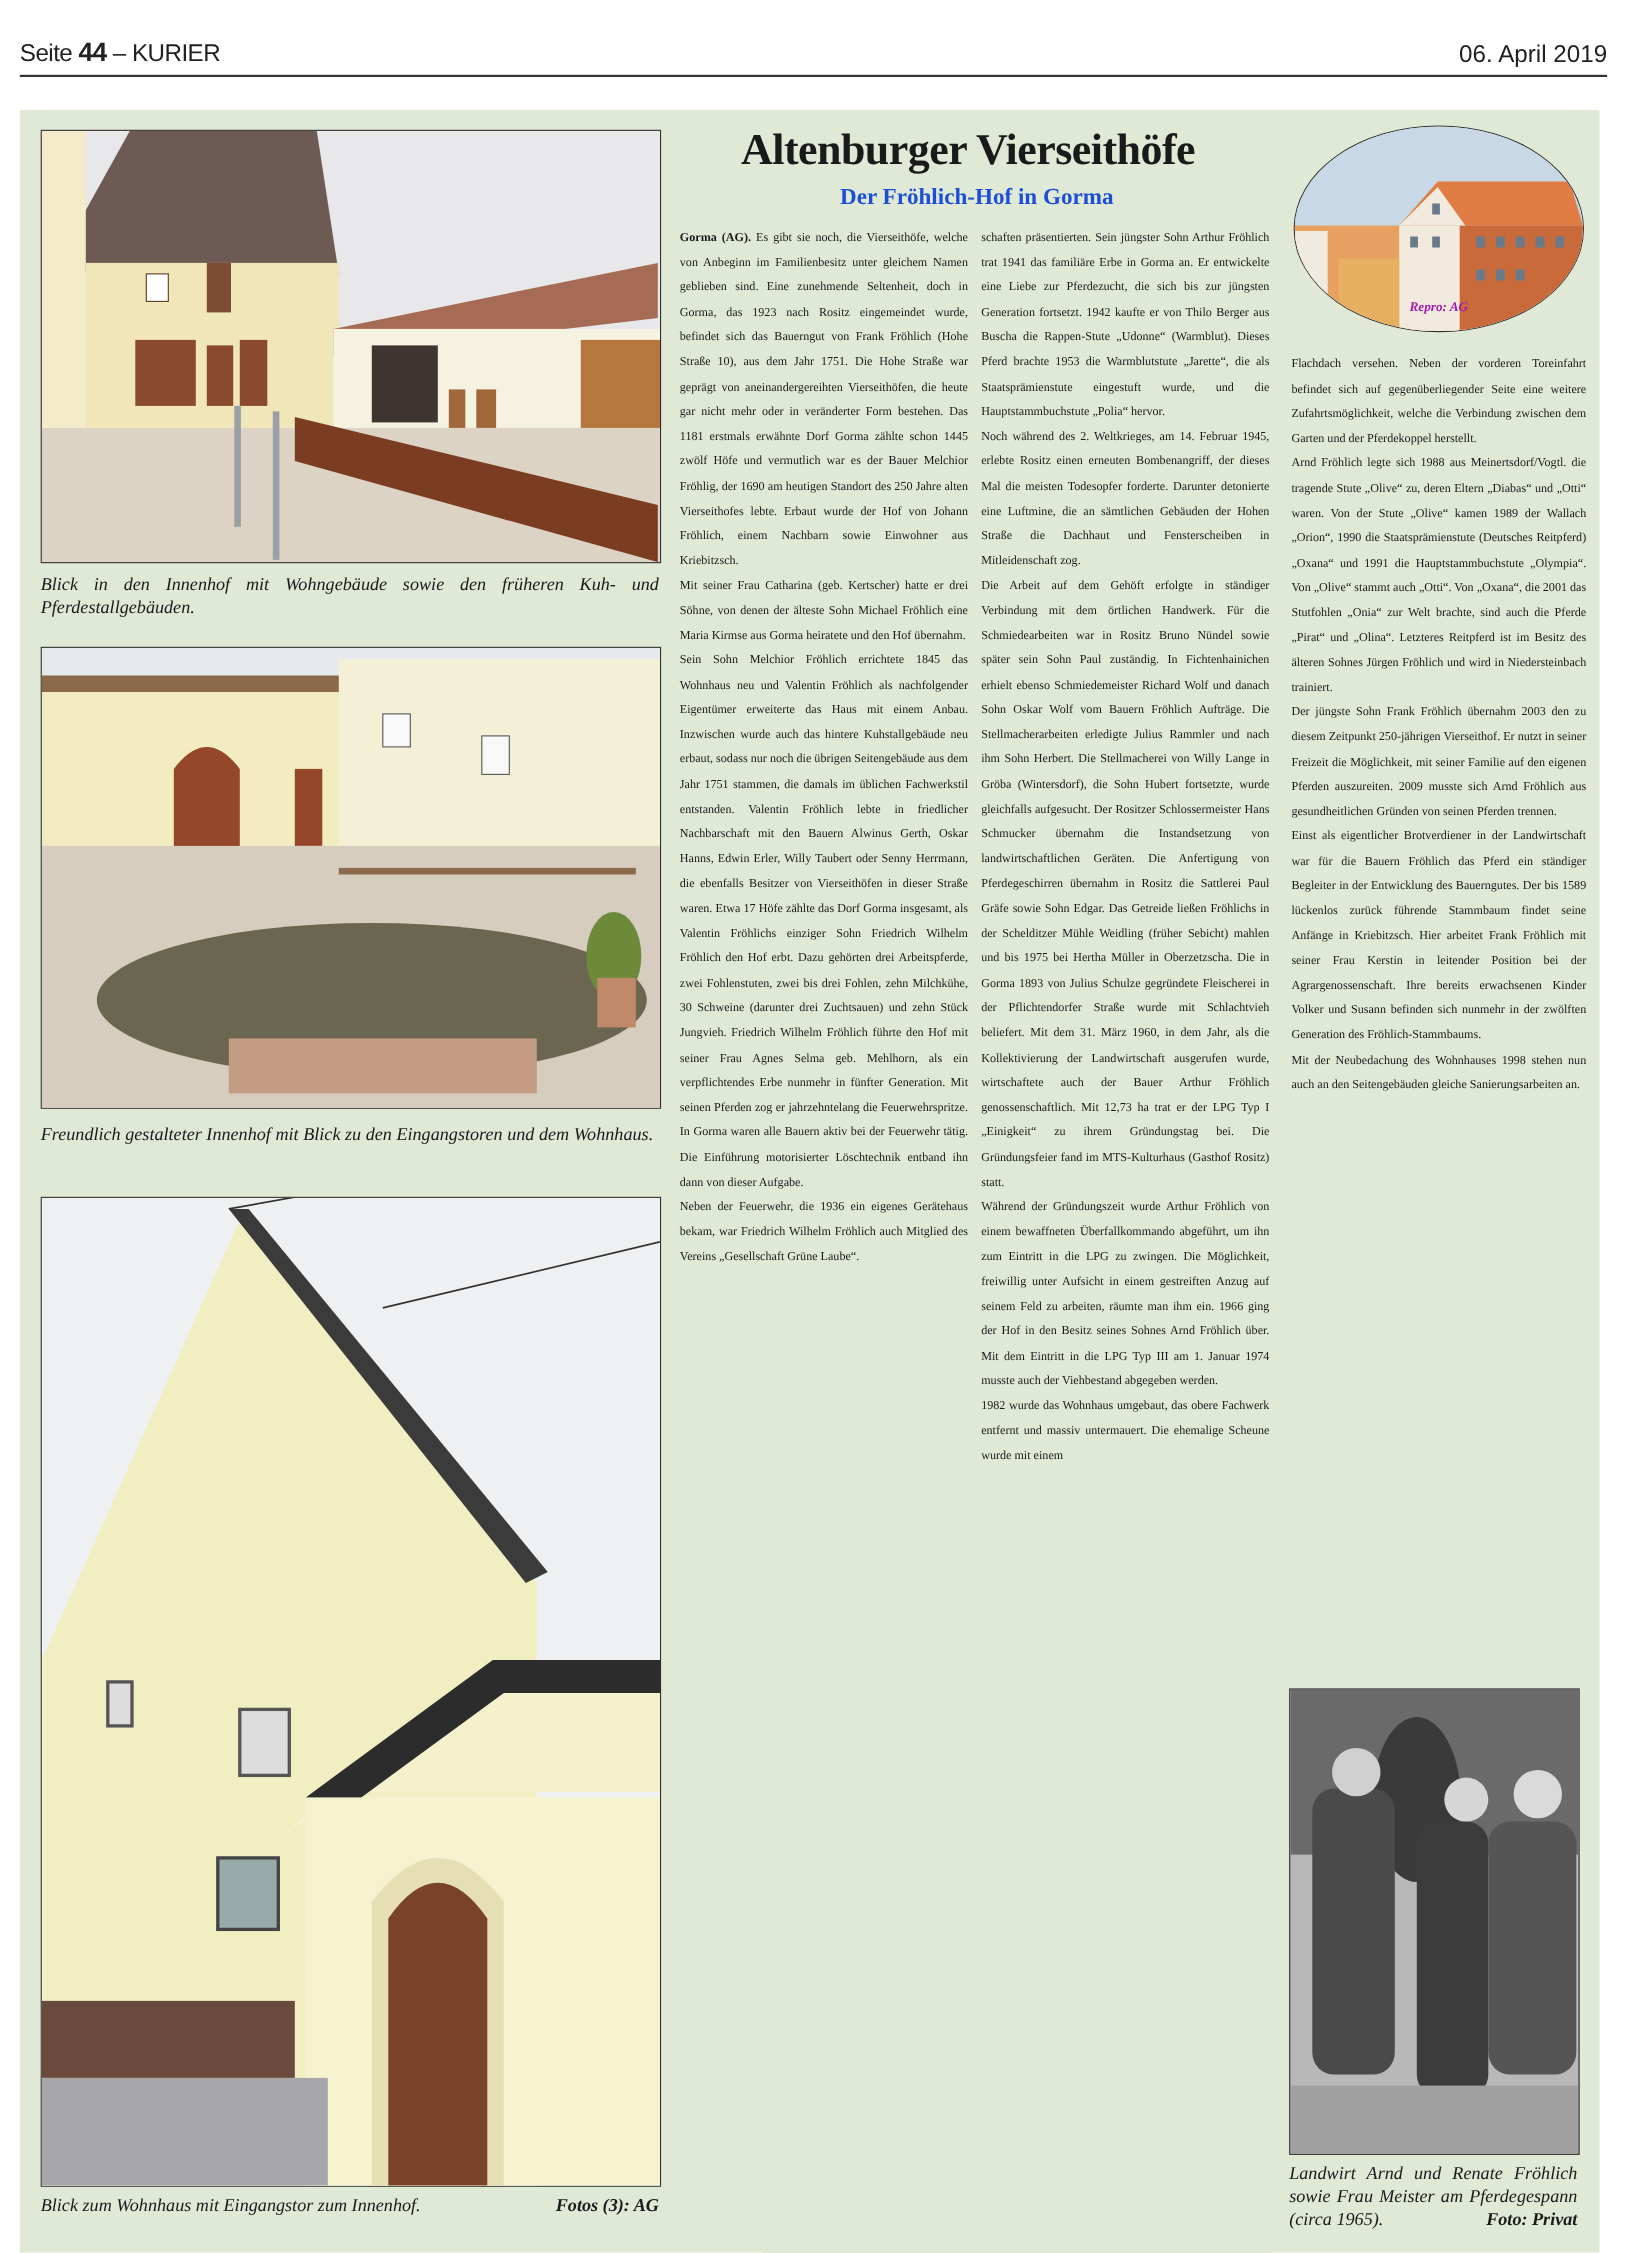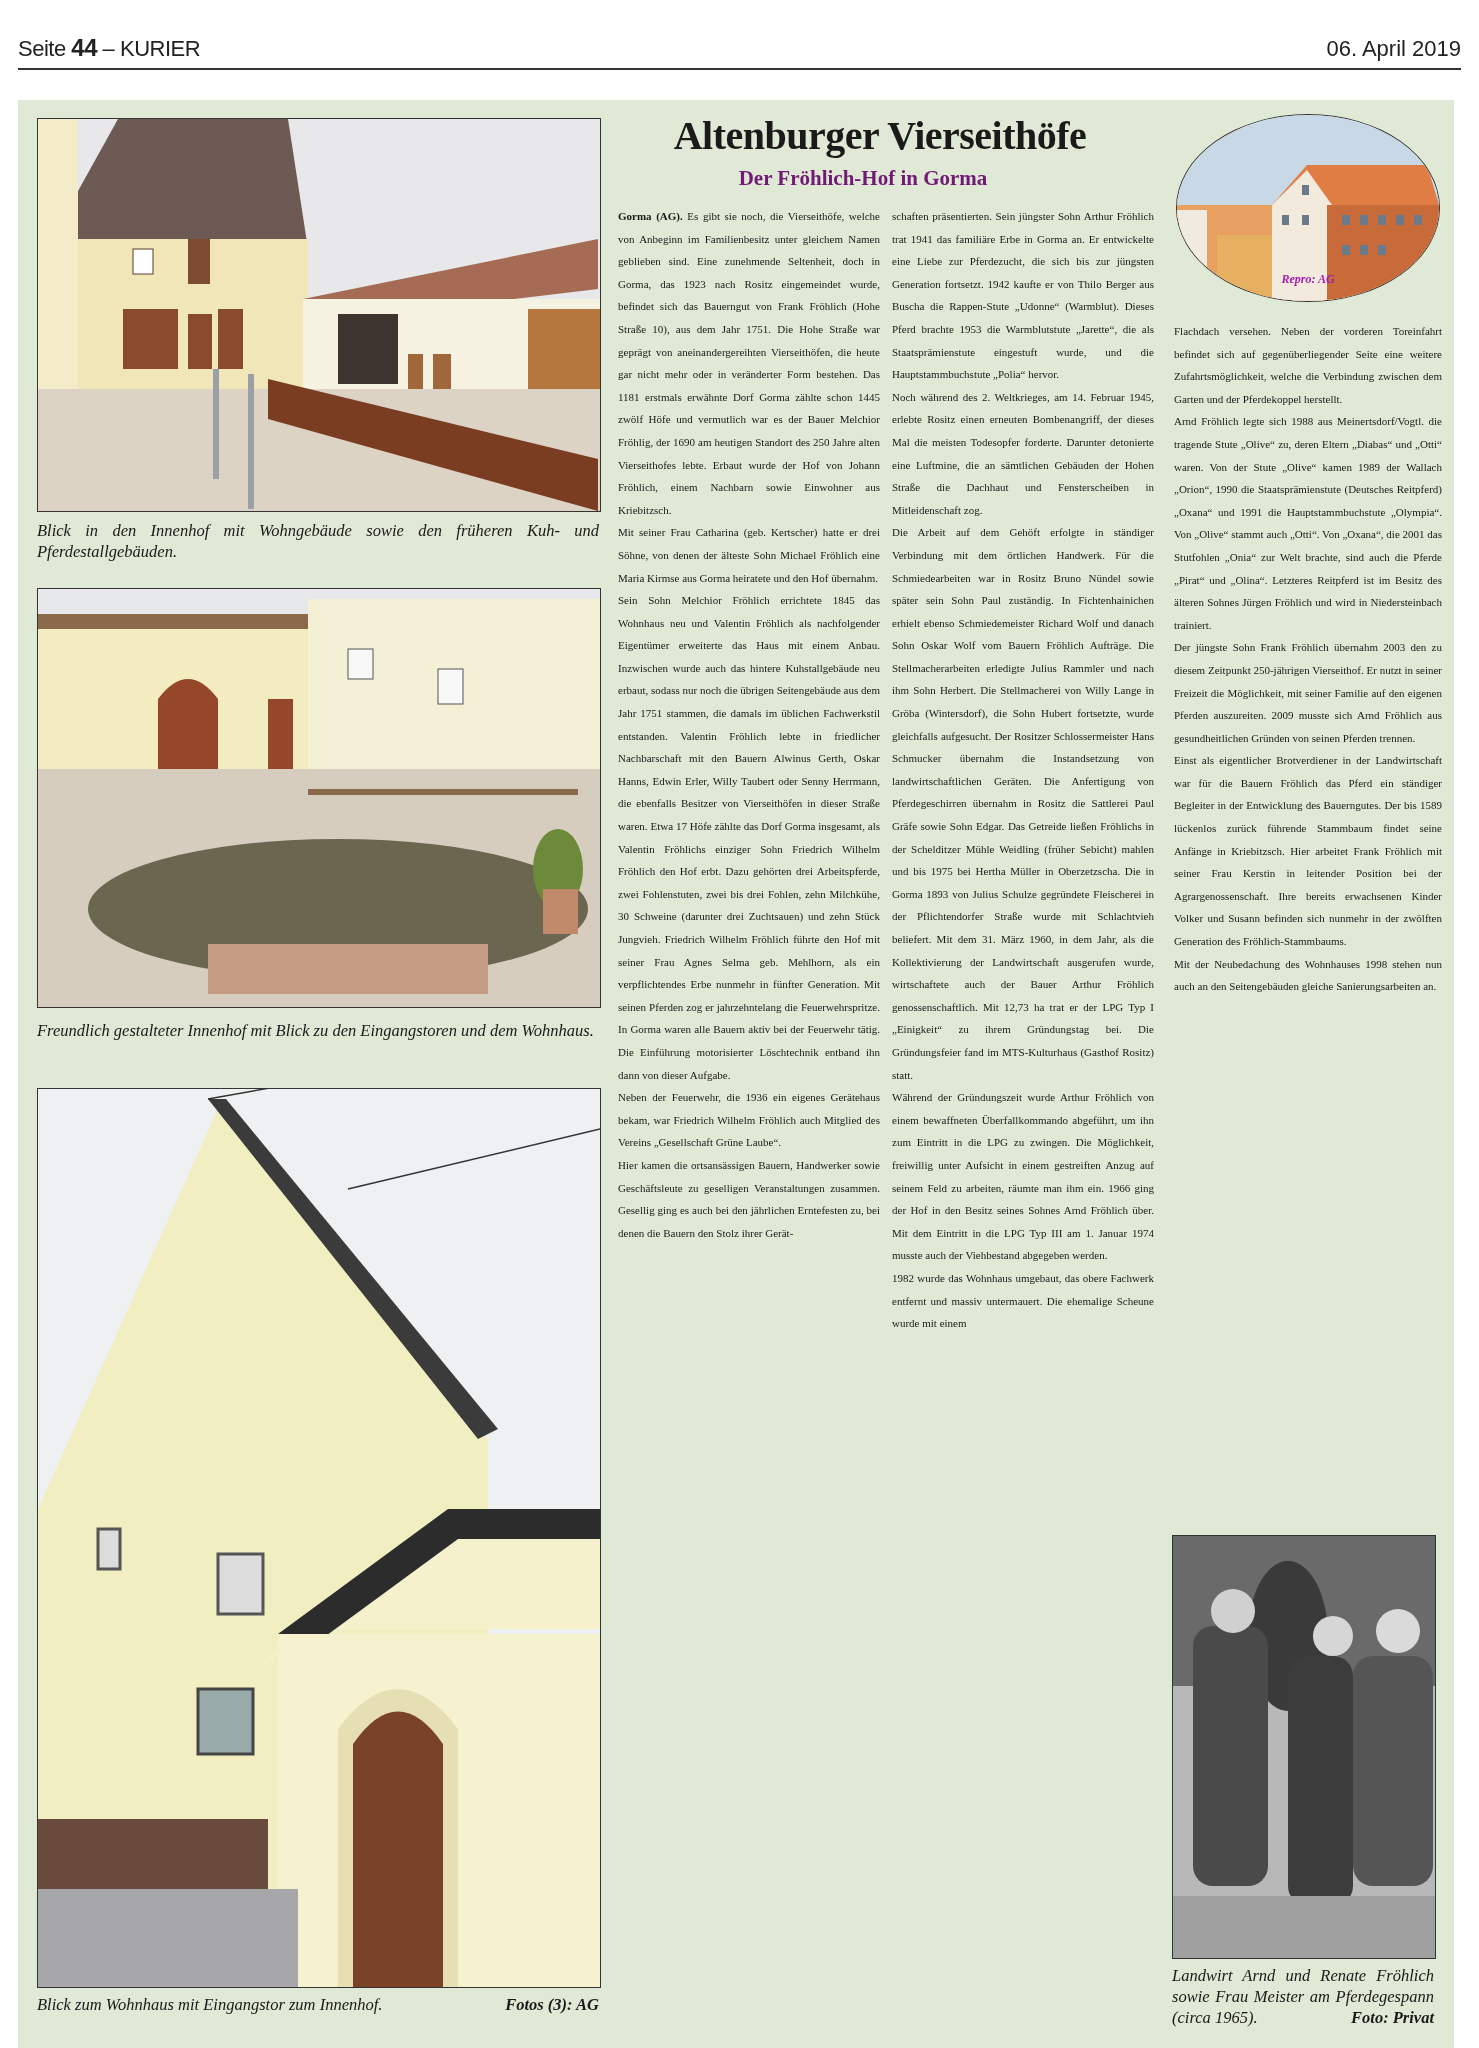--- a/index.html
+++ b/index.html
@@ -7,21 +7,21 @@
   .masthead{position:absolute;left:18px;right:18px;top:22px;height:46px;border-bottom:2px solid #333;}
   .mh-left{position:absolute;left:0;bottom:6px;font-family:"Liberation Sans",sans-serif;font-size:22px;color:#222;letter-spacing:-0.5px;}
   .mh-left .num{font-size:24px;font-weight:bold;}
   .mh-center{position:absolute;left:0;right:0;bottom:4px;text-align:center;font-family:"Liberation Sans",sans-serif;font-weight:bold;font-size:36px;color:#111;letter-spacing:-0.5px;}
   .mh-right{position:absolute;right:0;bottom:6px;font-family:"Liberation Sans",sans-serif;font-size:22px;color:#222;}
   .panel{position:absolute;left:18px;top:100px;width:1436px;height:1948px;background:#dfe9d5;}
   .photo{position:absolute;border:1.5px solid #333;overflow:hidden;}
   .caption{position:absolute;font-style:italic;font-size:16.5px;line-height:21px;text-align:justify;color:#1a1a1a;}
   .credit{font-style:italic;font-weight:bold;float:right;}
   .headline{position:absolute;left:600px;width:560px;top:112px;text-align:center;font-weight:bold;font-size:40px;letter-spacing:-0.5px;color:#1a1a1a;}
-  .subhead{position:absolute;left:583px;width:560px;top:166px;text-align:center;font-weight:bold;font-size:21px;color:#701a75;}
+  .subhead{position:absolute;left:608px;width:560px;top:166px;text-align:center;font-weight:bold;font-size:21px;color:#1d4ed8;}
   .col{position:absolute;font-size:11px;line-height:22.6px;text-align:justify;hyphens:manual;color:#1a1a1a;}
   .col p{margin:0;}
   .col .lead{font-weight:bold;}
   
   .sky{position:absolute;left:0;top:0;width:100%;height:100%;}
 </style>
 </head>
 <body>
 
 <div class="masthead">
@@ -109,21 +109,20 @@
 </div>
 
 <div class="headline">Altenburger Vierseithöfe</div>
 <div class="subhead">Der Fröhlich-Hof in Gorma</div>
 
 <div class="col" style="left:618px;top:205px;width:262px;">
   <p><span class="lead">Gorma (AG).</span> <span>Es gibt sie noch, die Vierseithöfe, welche von Anbeginn im Familienbesitz unter gleichem Namen geblieben sind. Eine zunehmende Seltenheit, doch in Gorma, das 1923 nach Rositz eingemeindet wurde, befindet sich das Bauerngut von Frank Fröhlich (Hohe Straße 10), aus dem Jahr 1751. Die Hohe Straße war geprägt von aneinandergereihten Vierseithöfen, die heute gar nicht mehr oder in veränderter Form bestehen. Das 1181 erstmals erwähnte Dorf Gorma zählte schon 1445 zwölf Höfe und vermutlich war es der Bauer Melchior Fröhlig, der 1690 am heutigen Standort des 250 Jahre alten Vierseithofes lebte. Erbaut wurde der Hof von Johann Fröhlich, einem Nachbarn sowie Einwohner aus Kriebitzsch.</span></p>
   <p>Mit seiner Frau Catharina (geb. Kertscher) hatte er drei Söhne, von denen der älteste Sohn Michael Fröhlich eine Maria Kirmse aus Gorma heiratete und den Hof übernahm.</p>
   <p>Sein Sohn Melchior Fröhlich errichtete 1845 das Wohnhaus neu und Valentin Fröhlich als nachfolgender Eigentümer erweiterte das Haus mit einem Anbau. Inzwischen wurde auch das hintere Kuhstallgebäude neu erbaut, sodass nur noch die übrigen Seitengebäude aus dem Jahr 1751 stammen, die damals im üblichen Fachwerkstil entstanden. Valentin Fröhlich lebte in friedlicher Nachbarschaft mit den Bauern Alwinus Gerth, Oskar Hanns, Edwin Erler, Willy Taubert oder Senny Herrmann, die ebenfalls Besitzer von Vierseithöfen in dieser Straße waren. Etwa 17 Höfe zählte das Dorf Gorma insgesamt, als Valentin Fröhlichs einziger Sohn Friedrich Wilhelm Fröhlich den Hof erbt. Dazu gehörten drei Arbeitspferde, zwei Fohlenstuten, zwei bis drei Fohlen, zehn Milchkühe, 30 Schweine (darunter drei Zuchtsauen) und zehn Stück Jungvieh. Friedrich Wilhelm Fröhlich führte den Hof mit seiner Frau Agnes Selma geb. Mehlhorn, als ein verpflichtendes Erbe nunmehr in fünfter Generation. Mit seinen Pferden zog er jahrzehntelang die Feuerwehrspritze. In Gorma waren alle Bauern aktiv bei der Feuerwehr tätig. Die Einführung motorisierter Löschtechnik entband ihn dann von dieser Aufgabe.</p>
   <p>Neben der Feuerwehr, die 1936 ein eigenes Gerätehaus bekam, war Friedrich Wilhelm Fröhlich auch Mitglied des Vereins „Gesellschaft Grüne Laube“.</p>
-  <p>Hier kamen die ortsansässigen Bauern, Handwerker sowie Geschäftsleute zu geselligen Veranstaltungen zusammen. Gesellig ging es auch bei den jährlichen Erntefesten zu, bei denen die Bauern den Stolz ihrer Gerät-</p>
 </div>
 
 <div class="col" style="left:892px;top:205px;width:262px;">
   <p>schaften präsentierten. Sein jüngster Sohn Arthur Fröhlich trat 1941 das familiäre Erbe in Gorma an. Er entwickelte eine Liebe zur Pferdezucht, die sich bis zur jüngsten Generation fortsetzt. 1942 kaufte er von Thilo Berger aus Buscha die Rappen-Stute „Udonne“ (Warmblut). Dieses Pferd brachte 1953 die Warmblutstute „Jarette“, die als Staatsprämienstute eingestuft wurde, und die Hauptstammbuchstute „Polia“ hervor.</p>
   <p>Noch während des 2. Weltkrieges, am 14. Februar 1945, erlebte Rositz einen erneuten Bombenangriff, der dieses Mal die meisten Todesopfer forderte. Darunter detonierte eine Luftmine, die an sämtlichen Gebäuden der Hohen Straße die Dachhaut und Fensterscheiben in Mitleidenschaft zog.</p>
   <p>Die Arbeit auf dem Gehöft erfolgte in ständiger Verbindung mit dem örtlichen Handwerk. Für die Schmiedearbeiten war in Rositz Bruno Nündel sowie später sein Sohn Paul zuständig. In Fichtenhainichen erhielt ebenso Schmiedemeister Richard Wolf und danach Sohn Oskar Wolf vom Bauern Fröhlich Aufträge. Die Stellmacherarbeiten erledigte Julius Rammler und nach ihm Sohn Herbert. Die Stellmacherei von Willy Lange in Gröba (Wintersdorf), die Sohn Hubert fortsetzte, wurde gleichfalls aufgesucht. Der Rositzer Schlossermeister Hans Schmucker übernahm die Instandsetzung von landwirtschaftlichen Geräten. Die Anfertigung von Pferdegeschirren übernahm in Rositz die Sattlerei Paul Gräfe sowie Sohn Edgar. Das Getreide ließen Fröhlichs in der Schelditzer Mühle Weidling (früher Sebicht) mahlen und bis 1975 bei Hertha Müller in Oberzetzscha. Die in Gorma 1893 von Julius Schulze gegründete Fleischerei in der Pflichtendorfer Straße wurde mit Schlachtvieh beliefert. Mit dem 31. März 1960, in dem Jahr, als die Kollektivierung der Landwirtschaft ausgerufen wurde, wirtschaftete auch der Bauer Arthur Fröhlich genossenschaftlich. Mit 12,73 ha trat er der LPG Typ I „Einigkeit“ zu ihrem Gründungstag bei. Die Gründungsfeier fand im MTS-Kulturhaus (Gasthof Rositz) statt.</p>
   <p>Während der Gründungszeit wurde Arthur Fröhlich von einem bewaffneten Überfallkommando abgeführt, um ihn zum Eintritt in die LPG zu zwingen. Die Möglichkeit, freiwillig unter Aufsicht in einem gestreiften Anzug auf seinem Feld zu arbeiten, räumte man ihm ein. 1966 ging der Hof in den Besitz seines Sohnes Arnd Fröhlich über. Mit dem Eintritt in die LPG Typ III am 1. Januar 1974 musste auch der Viehbestand abgegeben werden.</p>
   <p>1982 wurde das Wohnhaus umgebaut, das obere Fachwerk entfernt und massiv untermauert. Die ehemalige Scheune wurde mit einem</p>
 </div>
 

